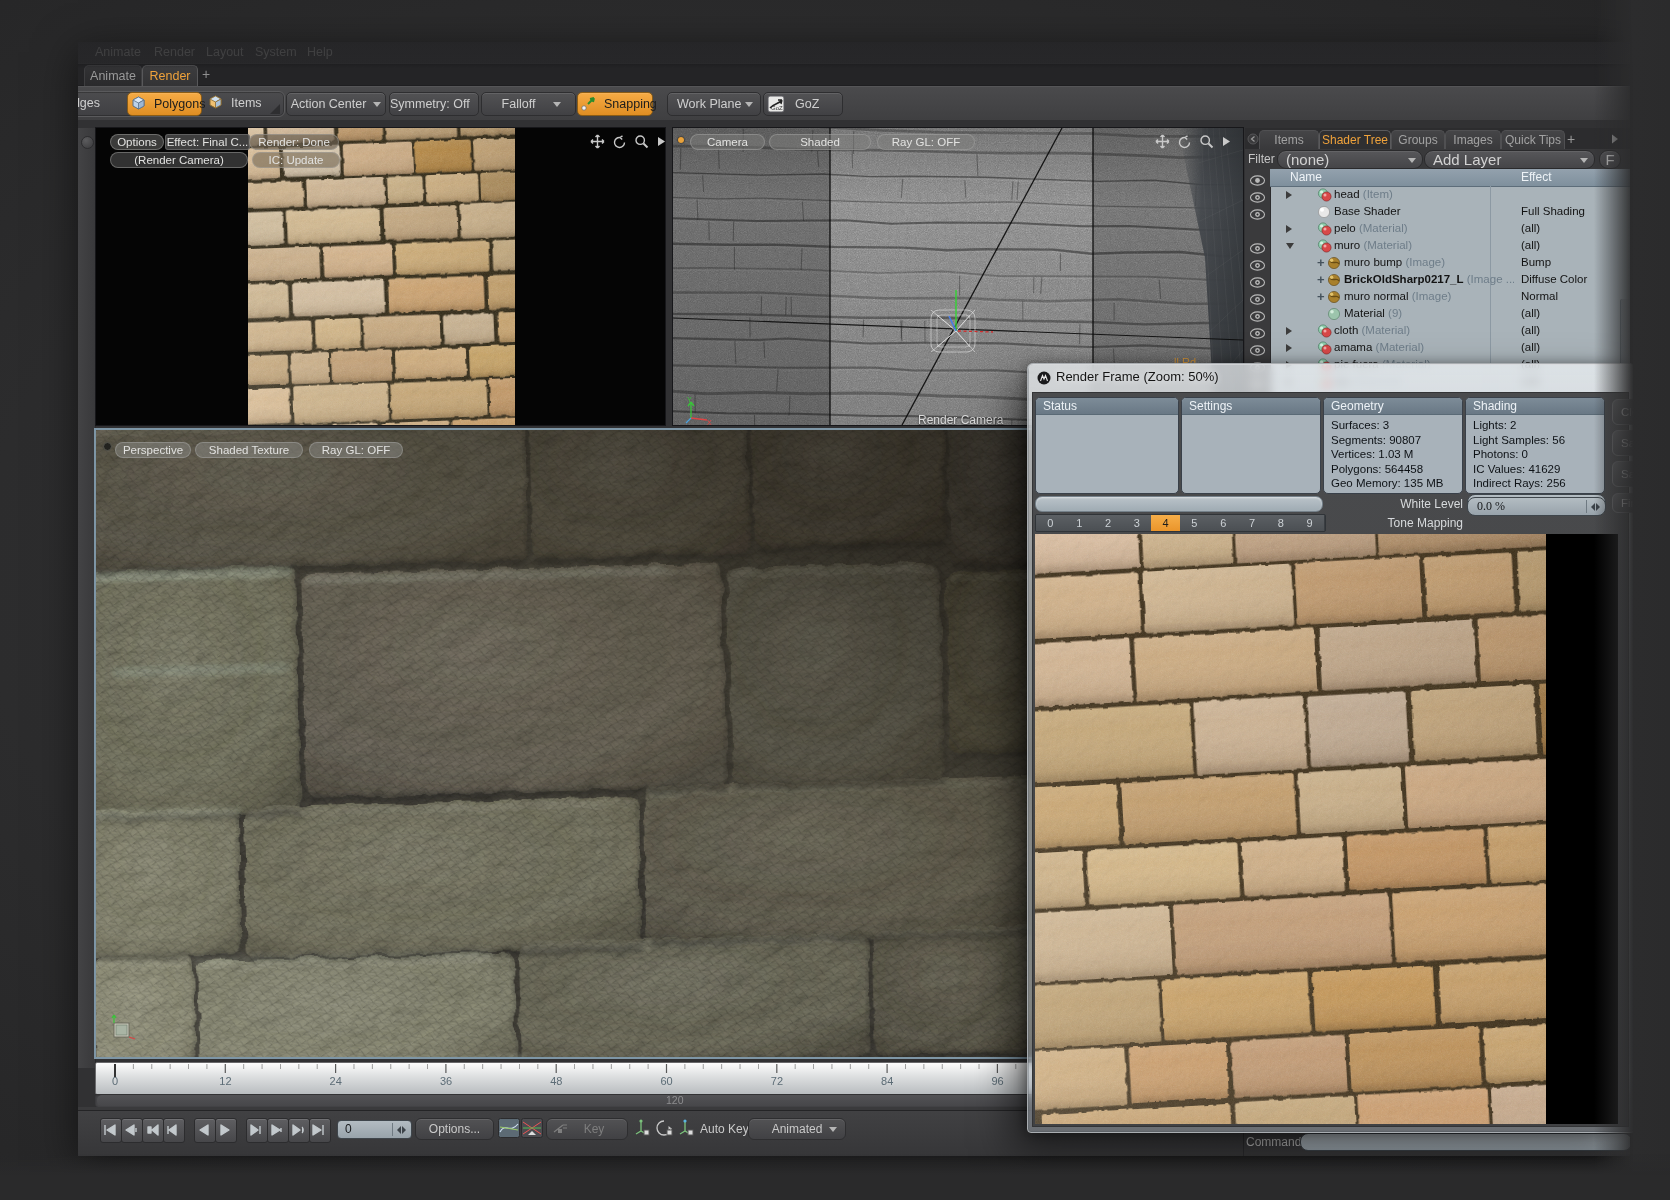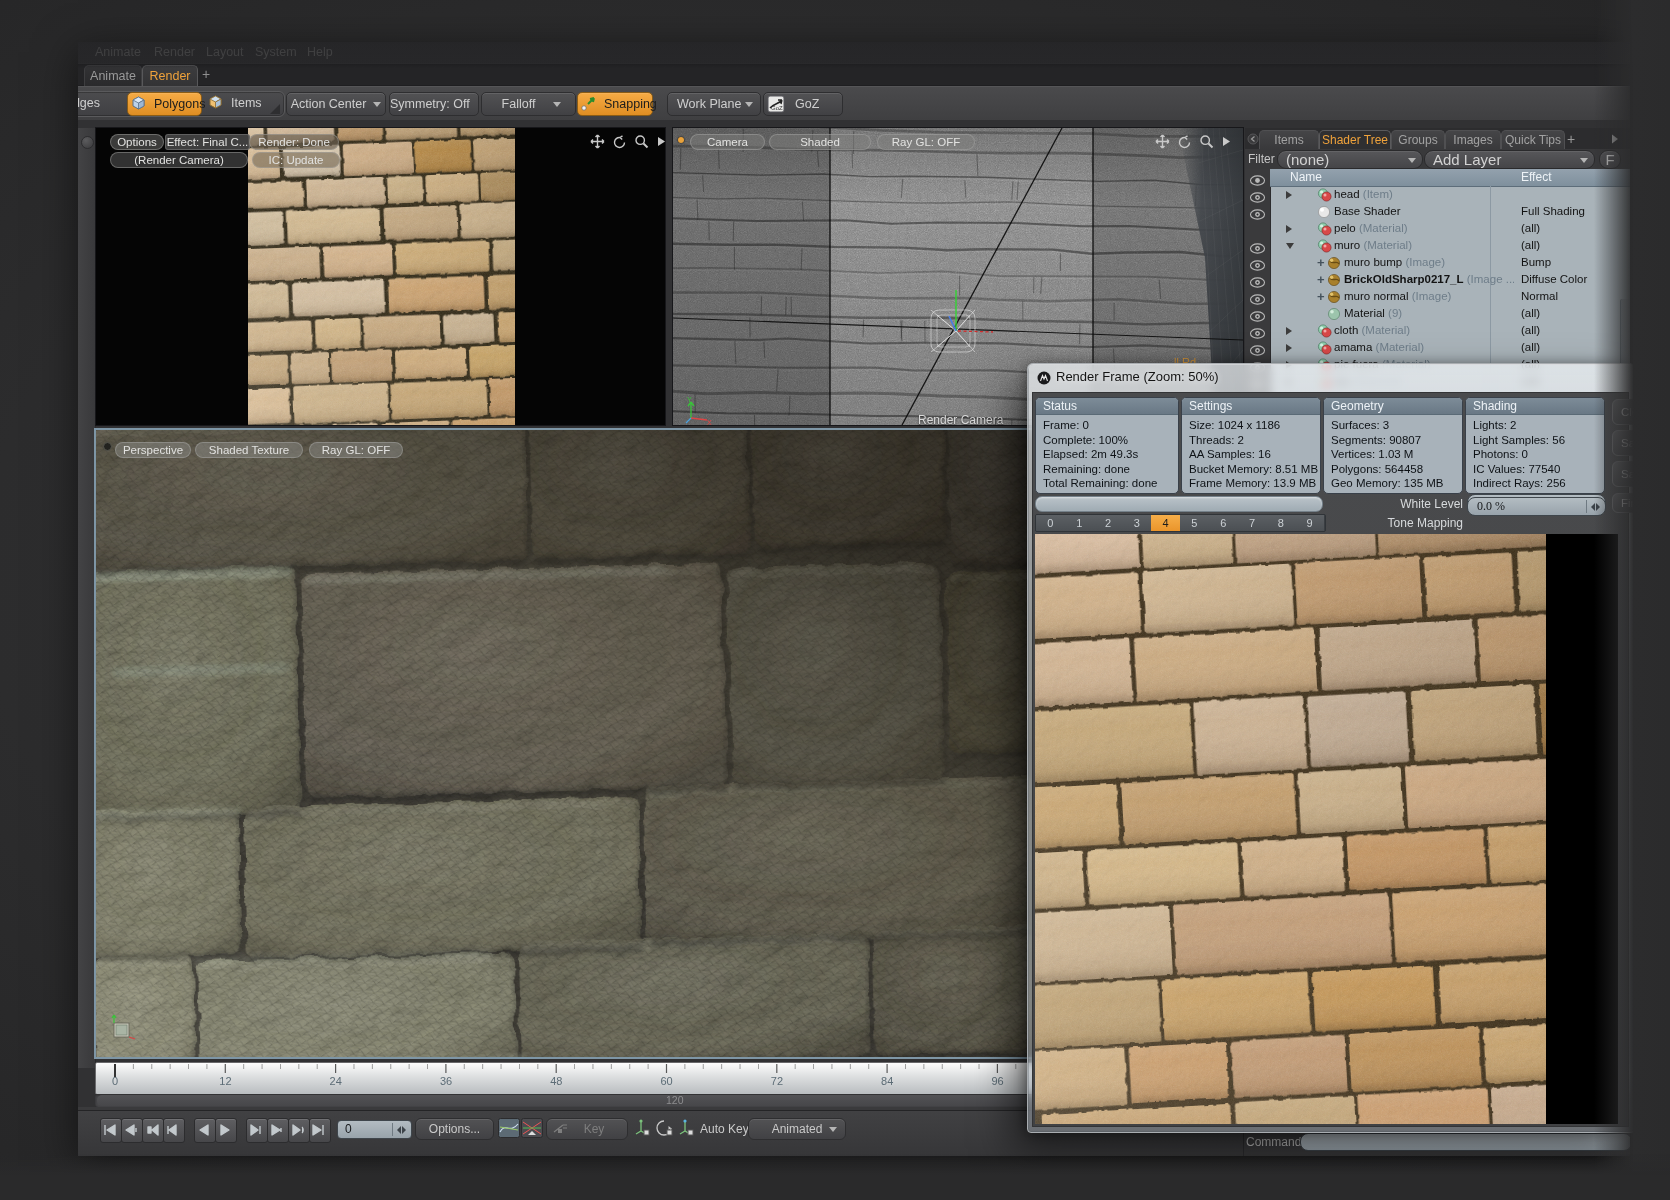--- a/index.html
+++ b/index.html
@@ -1154,55 +1154,41 @@
     <div id="rwin-glass"></div>
     <svg width="14" height="14" style="position:absolute;left:10px;top:8px">
       <circle cx="7" cy="7" r="6.5" fill="#1a1a1c"></circle>
         <path d="M3.5,10 L5.5,4.5 L7,8 L8.5,4.5 L10.5,10" stroke="#e8e8e8" stroke-width="1.1" fill="none"></path>
     </svg>
     <div id="rwin-title">Render Frame (Zoom: 50%)</div>
     <div id="rwin-content">
       <div id="rwpanels">
           <div class="rpanel-box" style="left: 2px; top: 4px; width: 142px; height: 95px;">
             <div class="rpanel-head" style="border-bottom: 1px solid rgb(90, 106, 118);">Status</div>
-            <div class="rpanel-body">
-              <div>Frame: 0</div>
-              <div>Complete: 100%</div>
-              <div>Elapsed: 2m 49.3s</div>
-              <div>Remaining: done</div>
-              <div>Total Remaining: done</div>
-            </div>
           </div>
           <div class="rpanel-box" style="left: 148px; top: 4px; width: 138px; height: 95px;">
             <div class="rpanel-head" style="border-bottom: 1px solid rgb(90, 106, 118);">Settings</div>
-            <div class="rpanel-body">
-              <div>Size: 1024 x 1186</div>
-              <div>Threads: 2</div>
-              <div>AA Samples: 16</div>
-              <div>Bucket Memory: 8.51 MB</div>
-              <div>Frame Memory: 13.9 MB</div>
-            </div>
           </div>
           <div class="rpanel-box" style="left: 290px; top: 4px; width: 138px; height: 95px;">
             <div class="rpanel-head" style="border-bottom: 1px solid rgb(90, 106, 118);">Geometry</div>
             <div class="rpanel-body">
               <div>Surfaces: 3</div>
               <div>Segments: 90807</div>
               <div>Vertices: 1.03 M</div>
               <div>Polygons: 564458</div>
               <div>Geo Memory: 135 MB</div>
             </div>
           </div>
           <div class="rpanel-box" style="left: 432px; top: 4px; width: 138px; height: 95px;">
             <div class="rpanel-head" style="border-bottom: 1px solid rgb(90, 106, 118);">Shading</div>
             <div class="rpanel-body">
               <div>Lights: 2</div>
               <div>Light Samples: 56</div>
               <div>Photons: 0</div>
-              <div>IC Values: 77540</div>
+              <div>IC Values: 41629</div>
               <div>Indirect Rays: 256</div>
             </div>
           </div>
         </div>
       <div id="rwsidebtns">
           <div class="sidebtn" style="top: 6px;">Clo</div>
           <div class="sidebtn" style="top: 37px;">Sav</div>
           <div class="sidebtn" style="top: 68px;">Sav</div>
           <div class="sidebtn" style="top: 100px; height: 18px; line-height: 18px;">Fin</div>
         </div>

